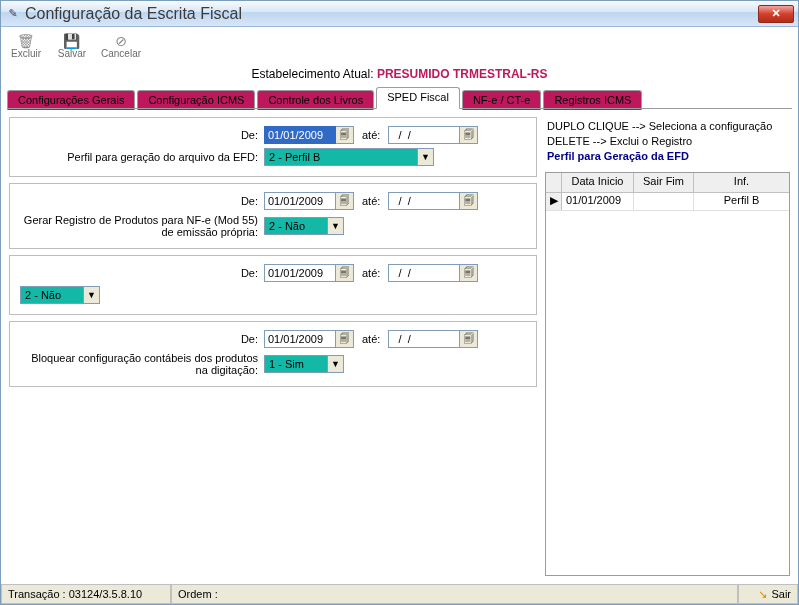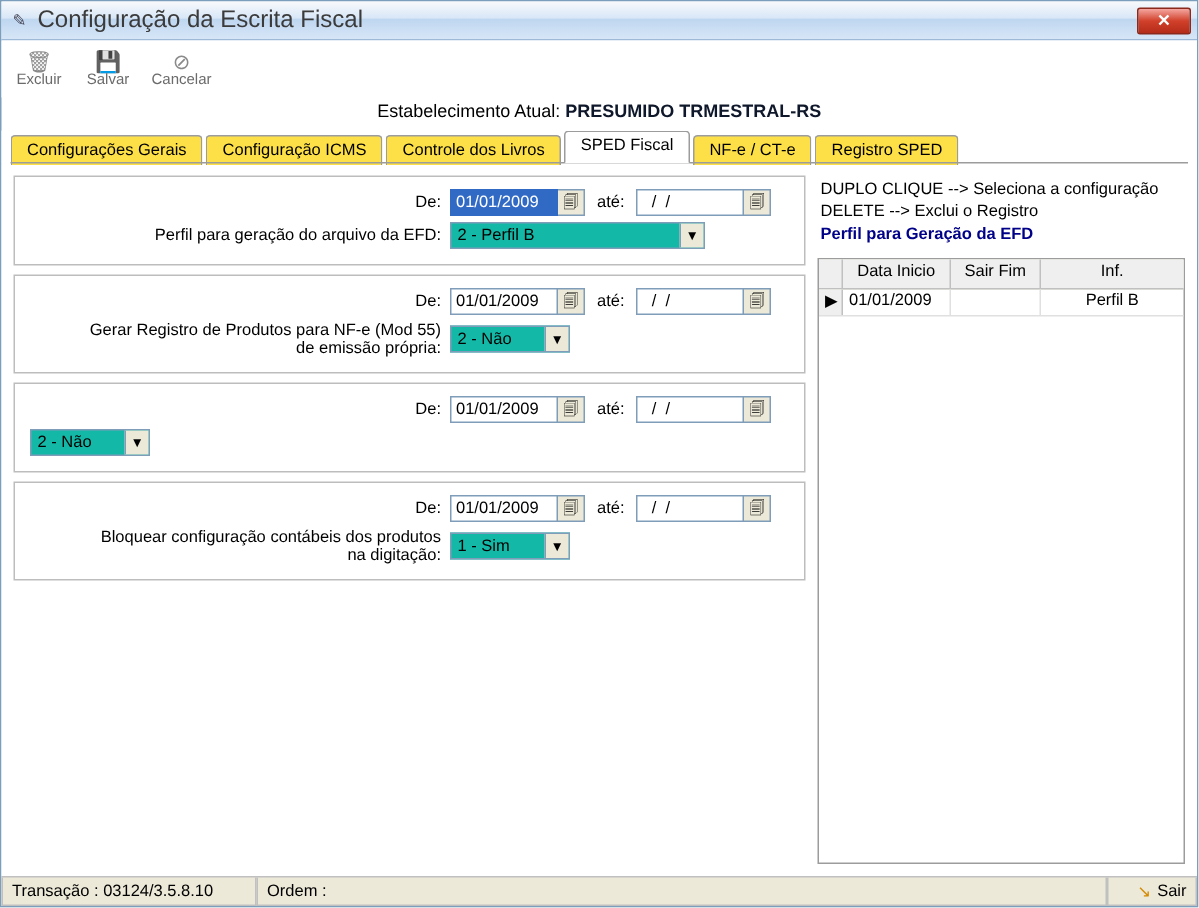--- a/index.html
+++ b/index.html
@@ -72,35 +72,35 @@
     font-size: 14px;
     color: #8a8a8a;
     line-height: 14px;
   }
   .header-line {
     text-align: center;
     font-size: 12px;
     padding: 2px 0 6px;
     color: #000;
   }
-  .header-line b { color: #0f172a; }
+  .header-line b { color: #be185d; }
   .tabs {
     display: flex;
     align-items: flex-end;
     padding: 0 6px;
     height: 22px;
     background: #fff;
     position: relative;
   }
   .tab {
     border: 1px solid #9c9c9c;
     border-bottom: none;
     padding: 3px 10px 4px;
     margin-right: 2px;
-    background: #fde047;
+    background: #be185d;
     font-size: 11px;
     cursor: pointer;
     position: relative;
     top: 1px;
     border-radius: 3px 3px 0 0;
   }
   .tab.active {
     background: #fff;
     top: 0px;
     padding-bottom: 5px;
@@ -136,21 +136,20 @@
   }
   .row {
     display: flex;
     align-items: center;
     margin-bottom: 4px;
   }
   .row:last-child { margin-bottom: 0; }
   .lbl {
     text-align: right;
     padding-right: 6px;
-    margin-left: 36px;
   }
   .lbl-narrow { width: 244px; }
   .date-input {
     width: 72px;
     height: 18px;
     border: 1px solid #7f9db9;
     padding: 1px 3px;
     font: inherit;
     background: #fff;
   }
@@ -292,21 +291,21 @@
     <b>PRESUMIDO TRMESTRAL-RS</b>
   </div>
 
   <div class="tabs">
     <div class="tab-strip-line"></div>
     <div class="tab">Configurações Gerais</div>
     <div class="tab">Configuração ICMS</div>
     <div class="tab">Controle dos Livros</div>
     <div class="tab active">SPED Fiscal</div>
     <div class="tab">NF-e / CT-e</div>
-    <div class="tab">Registro SPED</div>
+    <div class="tab">Registros ICMS</div>
   </div>
 
   <div class="content">
     <div class="left-col">
 
       <div class="panel">
         <div class="row">
           <div class="lbl lbl-narrow">De:</div>
           <input class="date-input sel" value="01/01/2009" style="">
           <button class="cal-btn">

